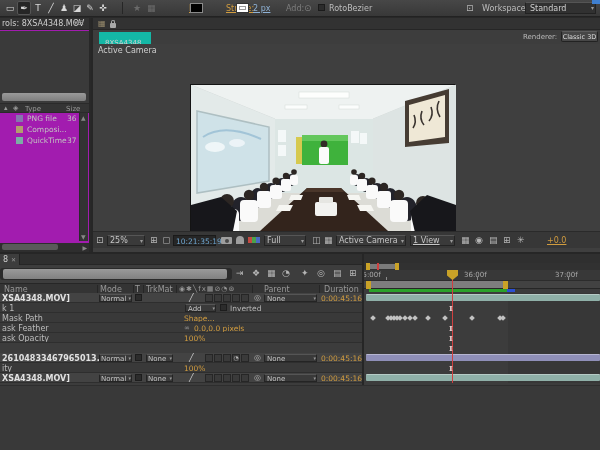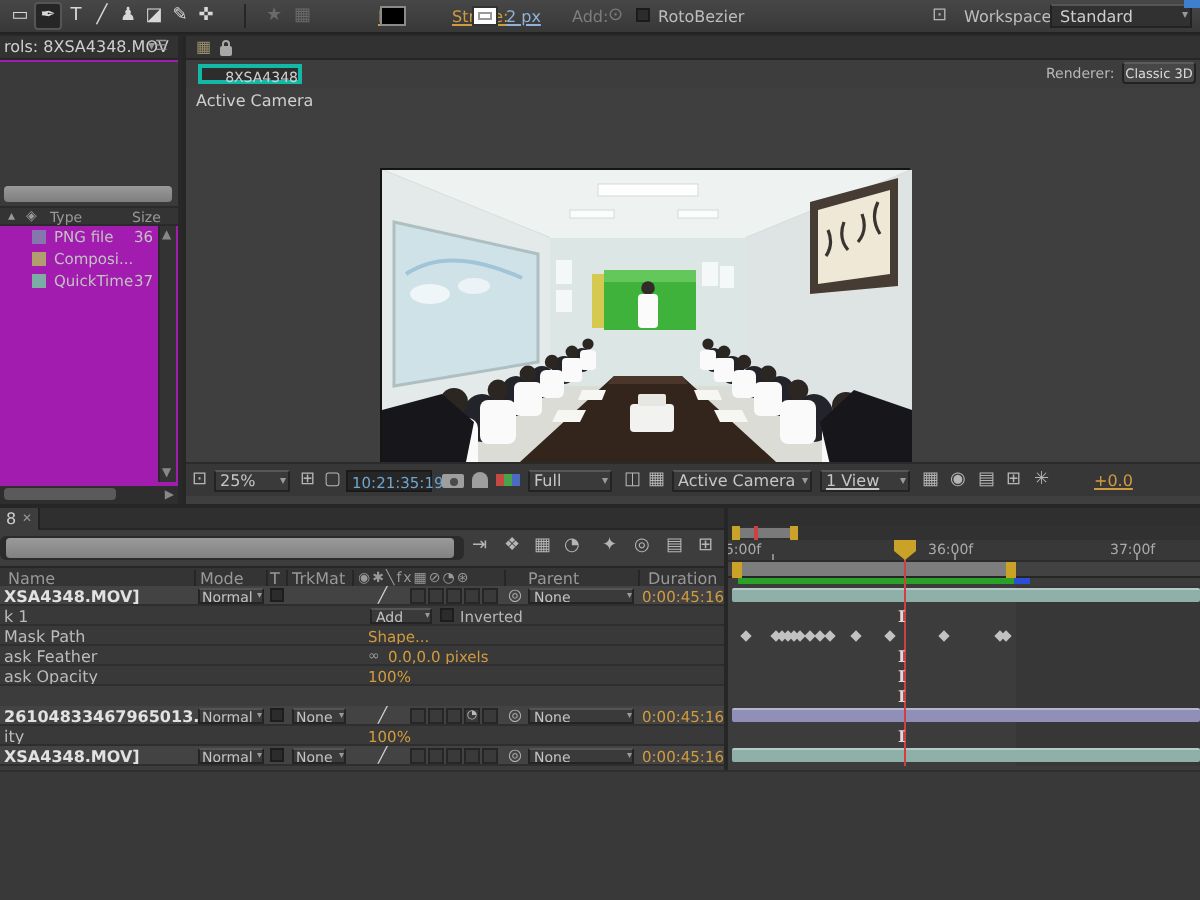--- a/index.html
+++ b/index.html
@@ -91,21 +91,21 @@
     <span class="abs" style="right:2px;top:1px;font-size:6px;color:#888;">▶</span>
   </div>
 </div>
 
 <div class="abs" style="left:91px;top:18px;width:509px;height:234px;background:#3f3f3f;border-left:2px solid #262626;">
   <div class="abs" style="left:0;top:0;width:509px;height:12px;background:#323232;border-bottom:1px solid #262626;">
     <span class="icon" style="left:5px;top:1px;font-size:8px;line-height:10px;color:#9a8d6e;">▦</span>
     <span class="minilock" style="left:17px;top:5px;"></span>
   </div>
   <div class="abs" style="left:0;top:12px;width:509px;height:14px;background:#3d3d3d;">
-    <div class="abs" style="left:6px;top:2px;width:52px;height:10px;background:#2d2d2d;border:2px solid #14b8a6;text-align:right;">
+    <div class="abs" style="left:6px;top:2px;width:52px;height:10px;background:#2d2d2d;border:6px solid #14b8a6;text-align:left;">
       <span style="font-size:7px;line-height:9px;color:#cfcfcf;">8XSA4348</span>
     </div>
     <span class="abs lbl" style="left:430px;top:3px;color:#b8b8b8;font-size:7px;">Renderer:</span>
     <div class="abs" style="left:468px;top:1px;width:37px;height:11px;background:#474747;border:1px solid #222;border-top-color:#5c5c5c;border-radius:2px;text-align:center;">
       <span style="font-size:6.5px;line-height:10px;color:#dcdcdc;">Classic 3D</span>
     </div>
   </div>
   <div class="abs" style="left:0;top:26px;width:509px;height:187px;background:#3f3f3f;overflow:hidden;">
     <span class="abs lbl" style="left:5px;top:2px;color:#cfcfcf;">Active Camera</span>
 

